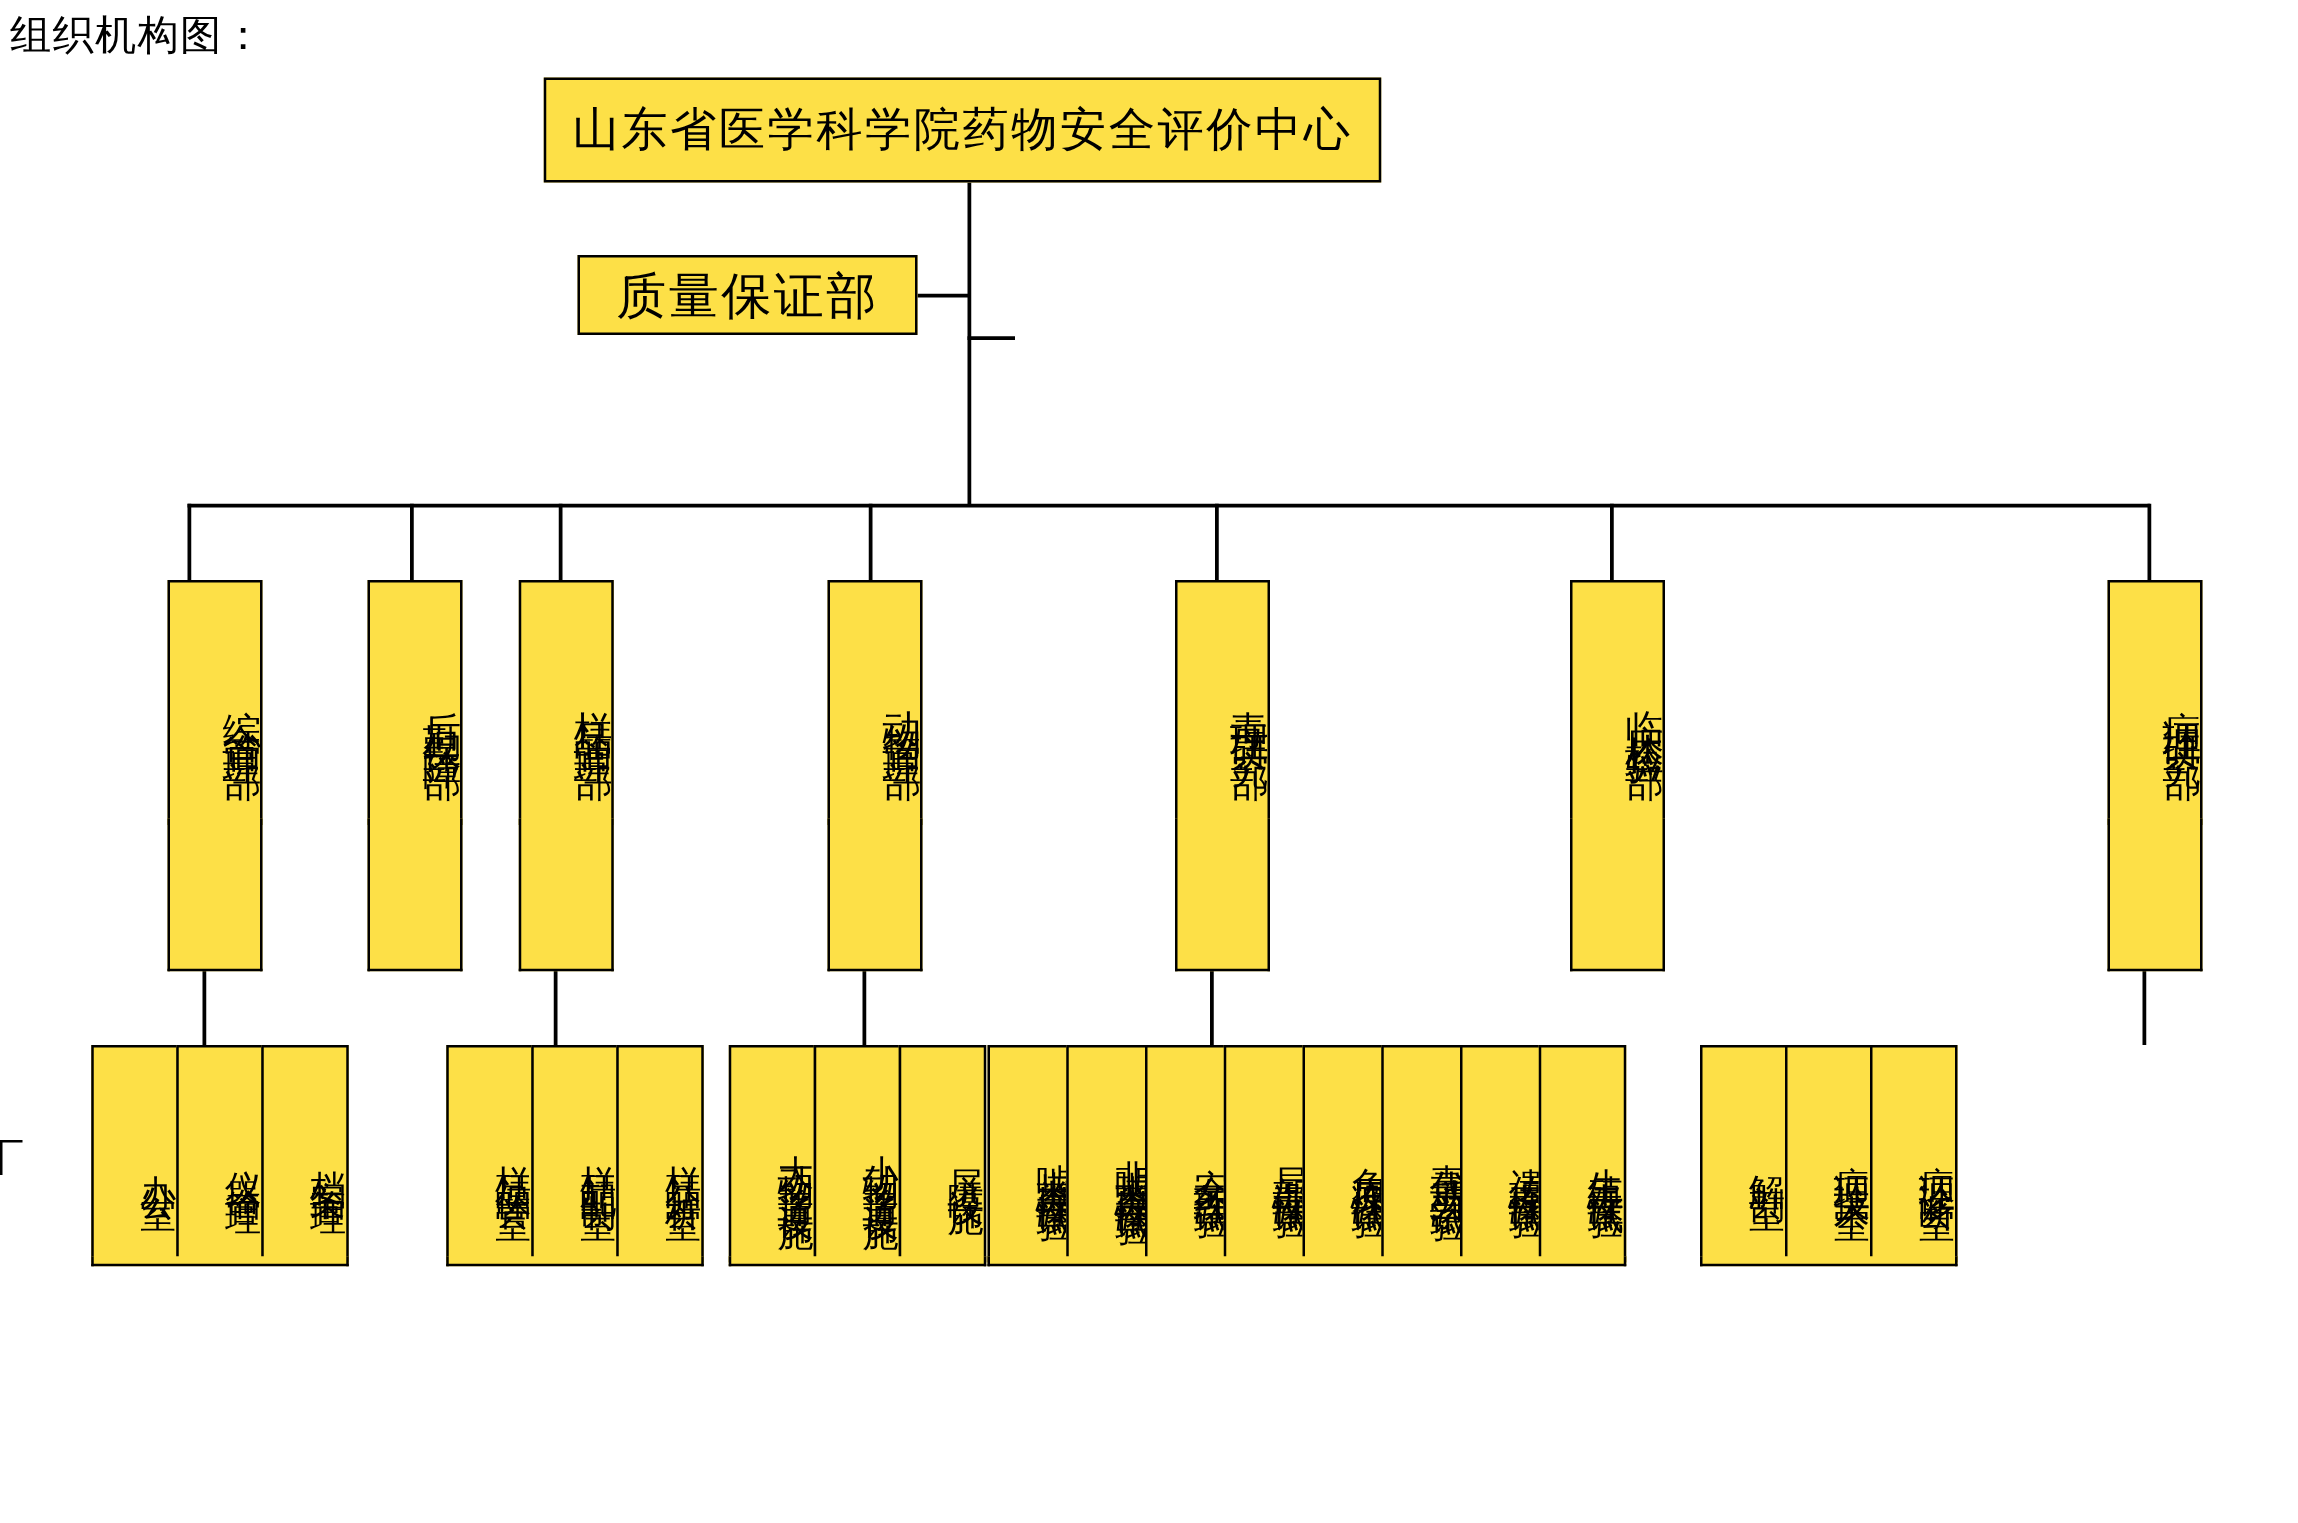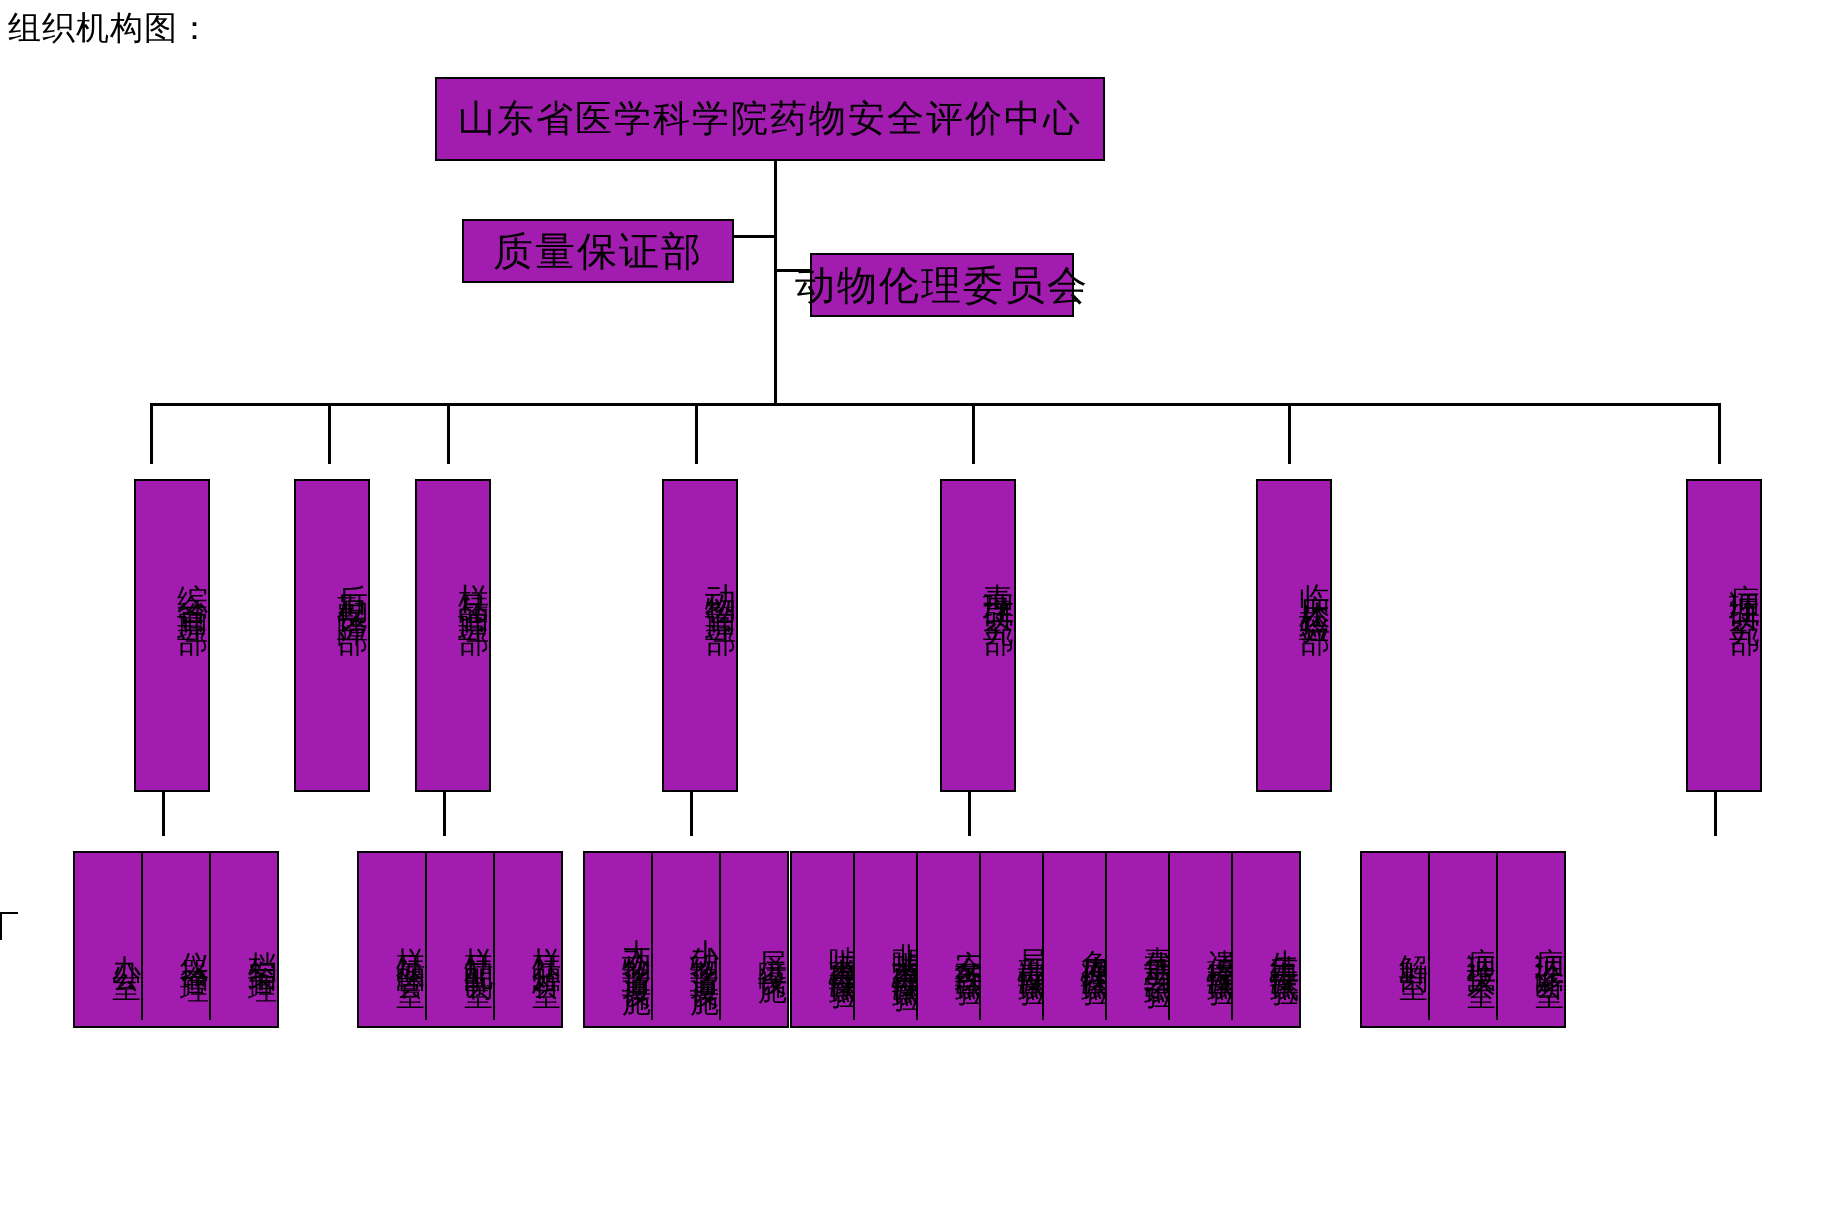--- a/index.html
+++ b/index.html
@@ -13,27 +13,26 @@
     height:1218px;
     background:#ffffff;
     overflow:hidden;
   }
 
   
   .box{
     position:absolute;
     box-sizing:border-box;
     border:2px solid #000000;
-    background:#a21caf;
+    background:#fde047;
     display:flex;
     align-items:center;
     justify-content:center;
     text-align:left;
     z-index:3;
-    margin-top:15px;
   }
   .hline{
     position:absolute;
     background:#000000;
     height:3px;
     z-index:2;
   }
   .vline{
     position:absolute;
     background:#000000;
@@ -111,21 +110,20 @@
 
   <div id="chart-title">组织机构图：</div>
 
   <div class="box lvl-root" style="left:435px;top:62px;width:670px;height:84px;">山东省医学科学院药物安全评价中心</div>
 
   <div class="vline" style="left:774px;top:146px;height:258px;"></div>
 
   <div class="box lvl-two" style="left:462px;top:204px;width:272px;height:64px;">质量保证部</div>
   <div class="hline" style="left:734px;top:235px;width:42px;"></div>
 
-  <div class="box lvl-two" style="left:810px;top:238px;width:264px;height:64px;">动物伦理委员会</div>
   <div class="hline" style="left:774px;top:269px;width:38px;"></div>
 
   <div class="hline" style="left:150px;top:403px;width:1570px;"></div>
 
   <div class="vline" style="left:150px;top:403px;height:61px;"></div>
   <div class="vline" style="left:328px;top:403px;height:61px;"></div>
   <div class="vline" style="left:447px;top:403px;height:61px;"></div>
   <div class="vline" style="left:695px;top:403px;height:61px;"></div>
   <div class="vline" style="left:972px;top:403px;height:61px;"></div>
   <div class="vline" style="left:1288px;top:403px;height:61px;"></div>

